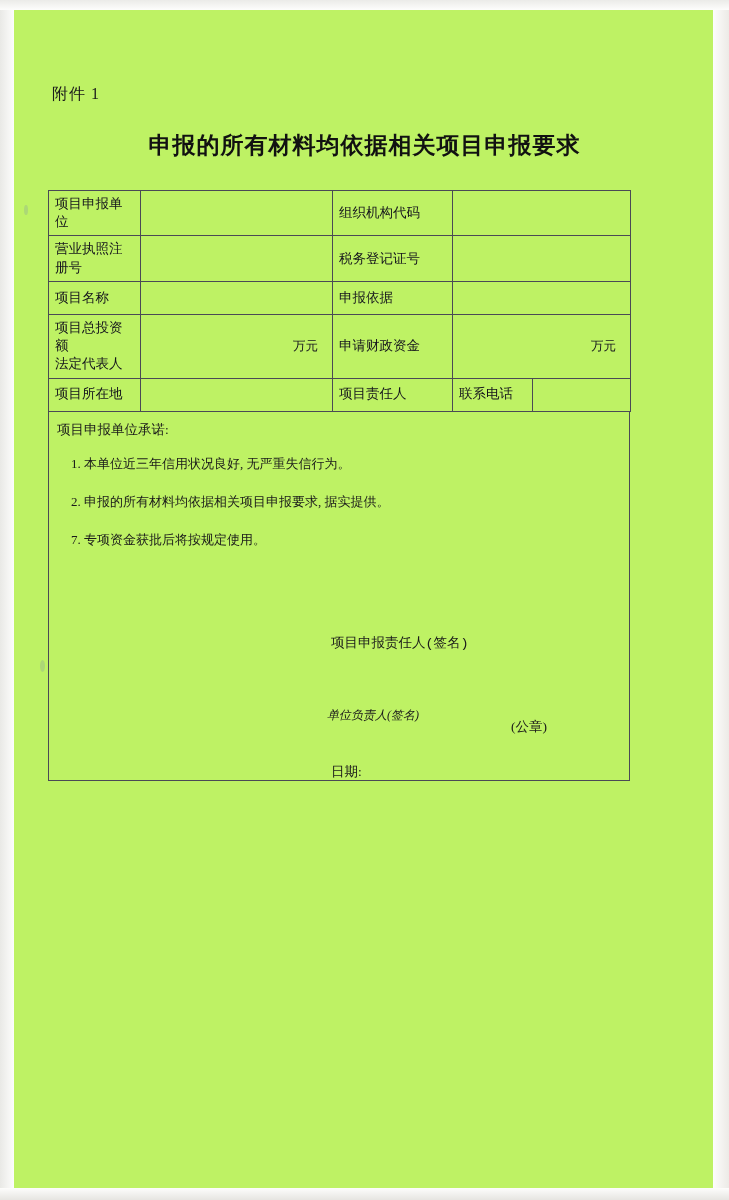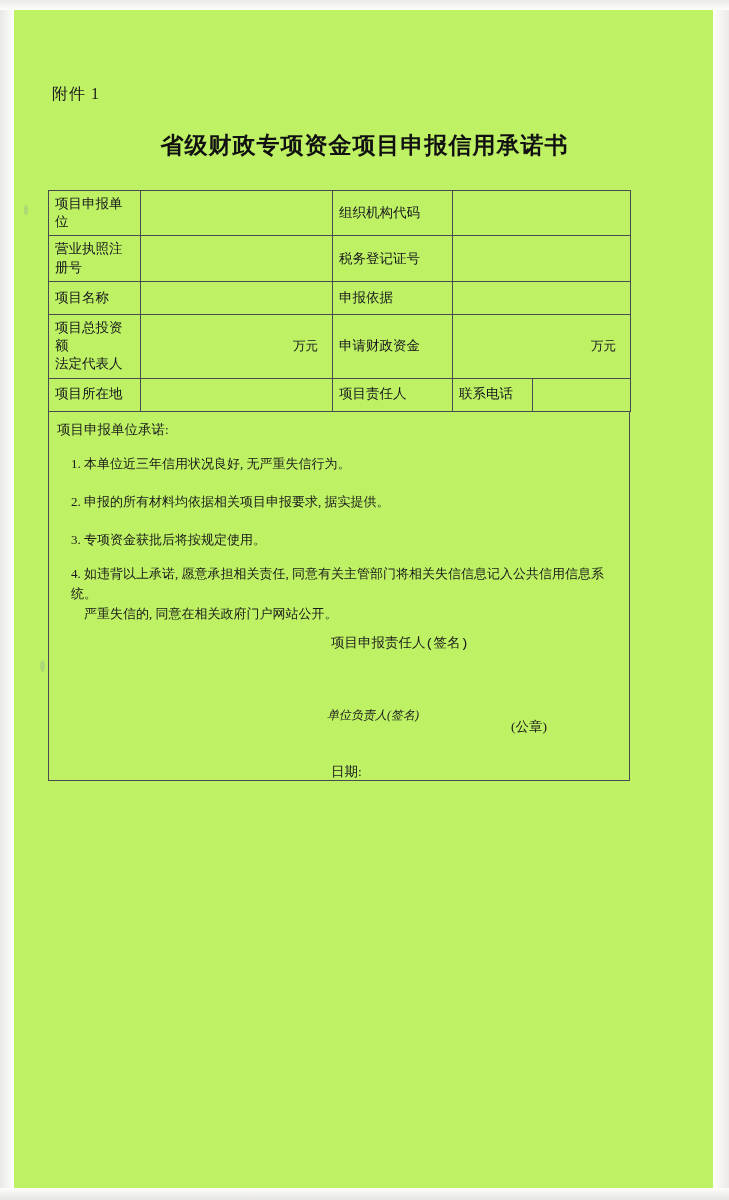--- a/index.html
+++ b/index.html
@@ -178,21 +178,21 @@
   <div class="scan-edge-left"></div>
   <div class="scan-edge-right"></div>
   <div class="scan-edge-top"></div>
   <div class="scan-edge-bottom"></div>
 
   <div class="smudge" style="left:24px; top:205px; width:4px; height:10px;"></div>
   <div class="smudge" style="left:40px; top:660px; width:5px; height:12px;"></div>
 
   <div class="attachment-label">附件 1</div>
 
-  <div class="doc-title">省级财政专项资金项目申报信用承诺书</div>
+  <div class="doc-title">申报的所有材料均依据相关项目申报要求</div>
 
   <div class="form-wrap">
     <table class="form">
       <colgroup>
         <col style="width:92px">
         <col style="width:100px">
         <col style="width:92px">
         <col style="width:60px">
         <col style="width:60px">
         <col style="width:80px">
@@ -243,25 +243,21 @@
         </tr>
       </tbody>
     </table>
 
     <div class="commit-cell">
       <div class="commit-inner">
         <div class="commit-title">项目申报单位承诺:</div>
 
         <div class="commit-item ci1">1. 本单位近三年信用状况良好, 无严重失信行为。</div>
         <div class="commit-item ci2">2. 申报的所有材料均依据相关项目申报要求, 据实提供。</div>
-        <div class="commit-item ci3">3. 专项资金获批后将按规定使用。</div>
-        <div class="commit-item ci4">
-          <span>4. 如违背以上承诺, 愿意承担相关责任, 同意有关主管部门将相关失信信息记入公共信用信息系统。</span>
-          <span class="cont">严重失信的, 同意在相关政府门户网站公开。</span>
-        </div>
+        <div class="commit-item ci3">7. 专项资金获批后将按规定使用。</div>
 
         <div class="sign-line1">项目申报责任人(签名)</div>
         <div class="sign-line2">单位负责人(签名)</div>
         <div class="sign-seal">(公章)</div>
         <div class="sign-date">日期:</div>
       </div>
     </div>
   </div>
 </div>
 

